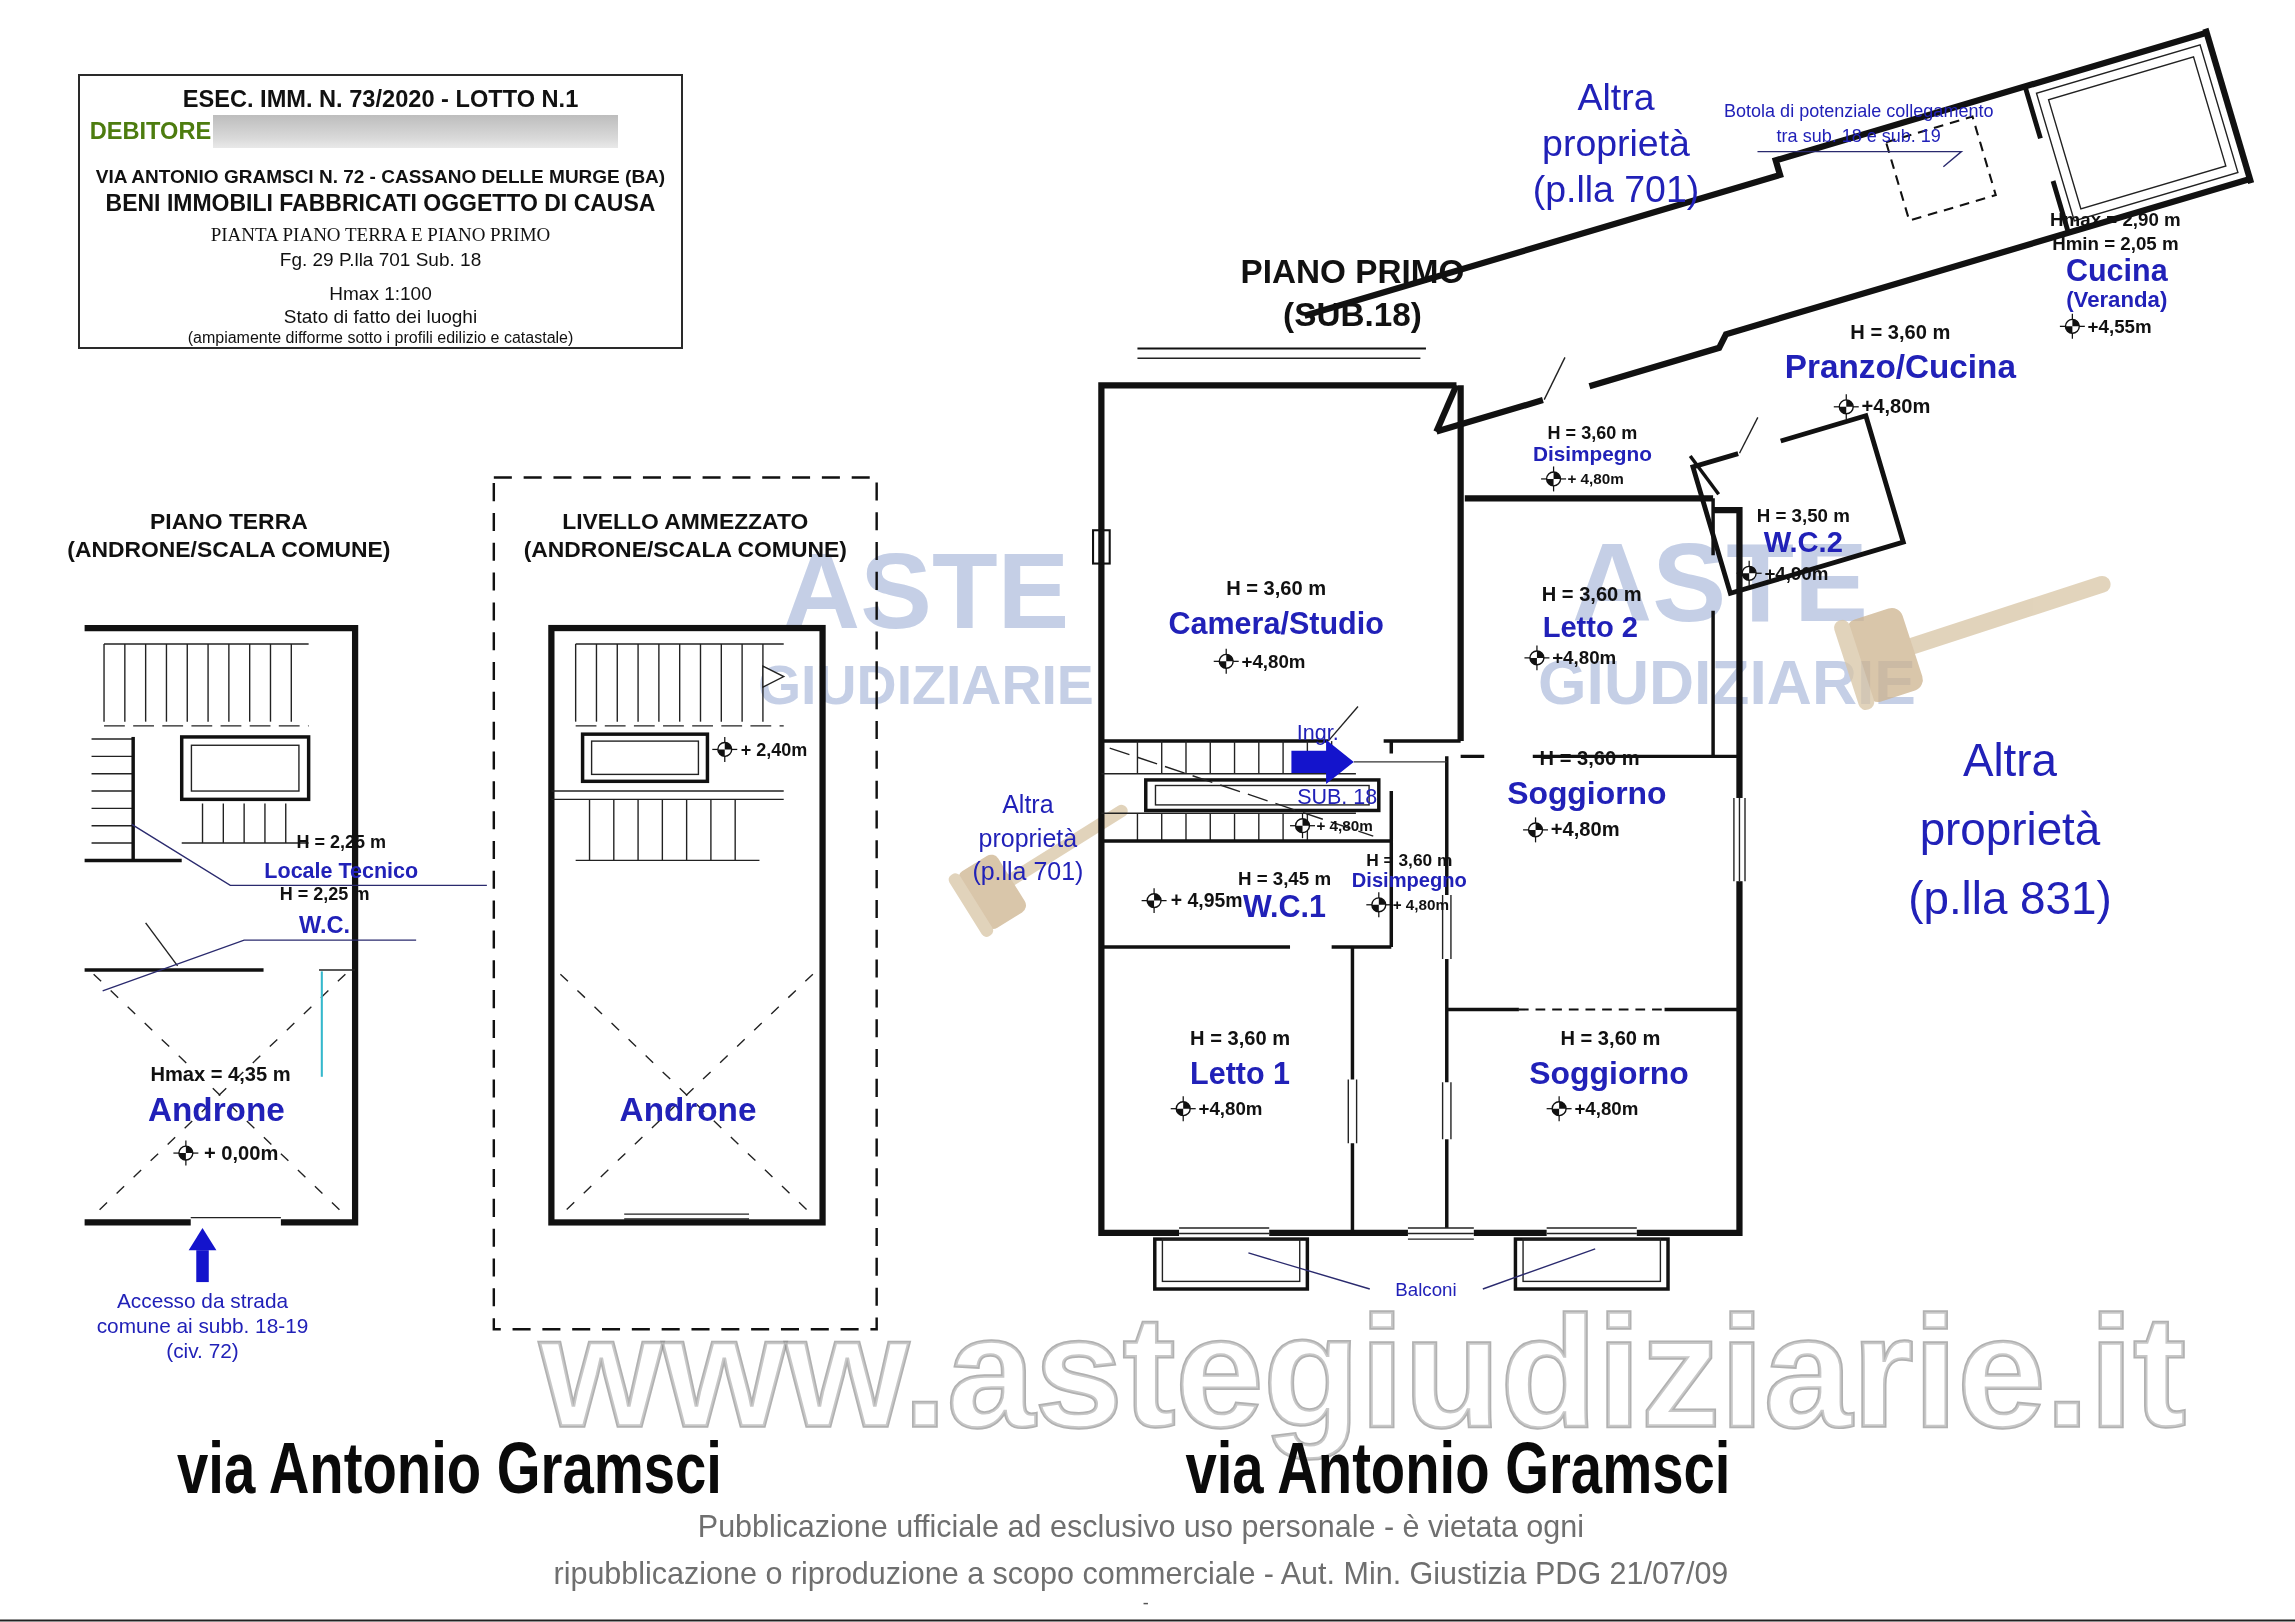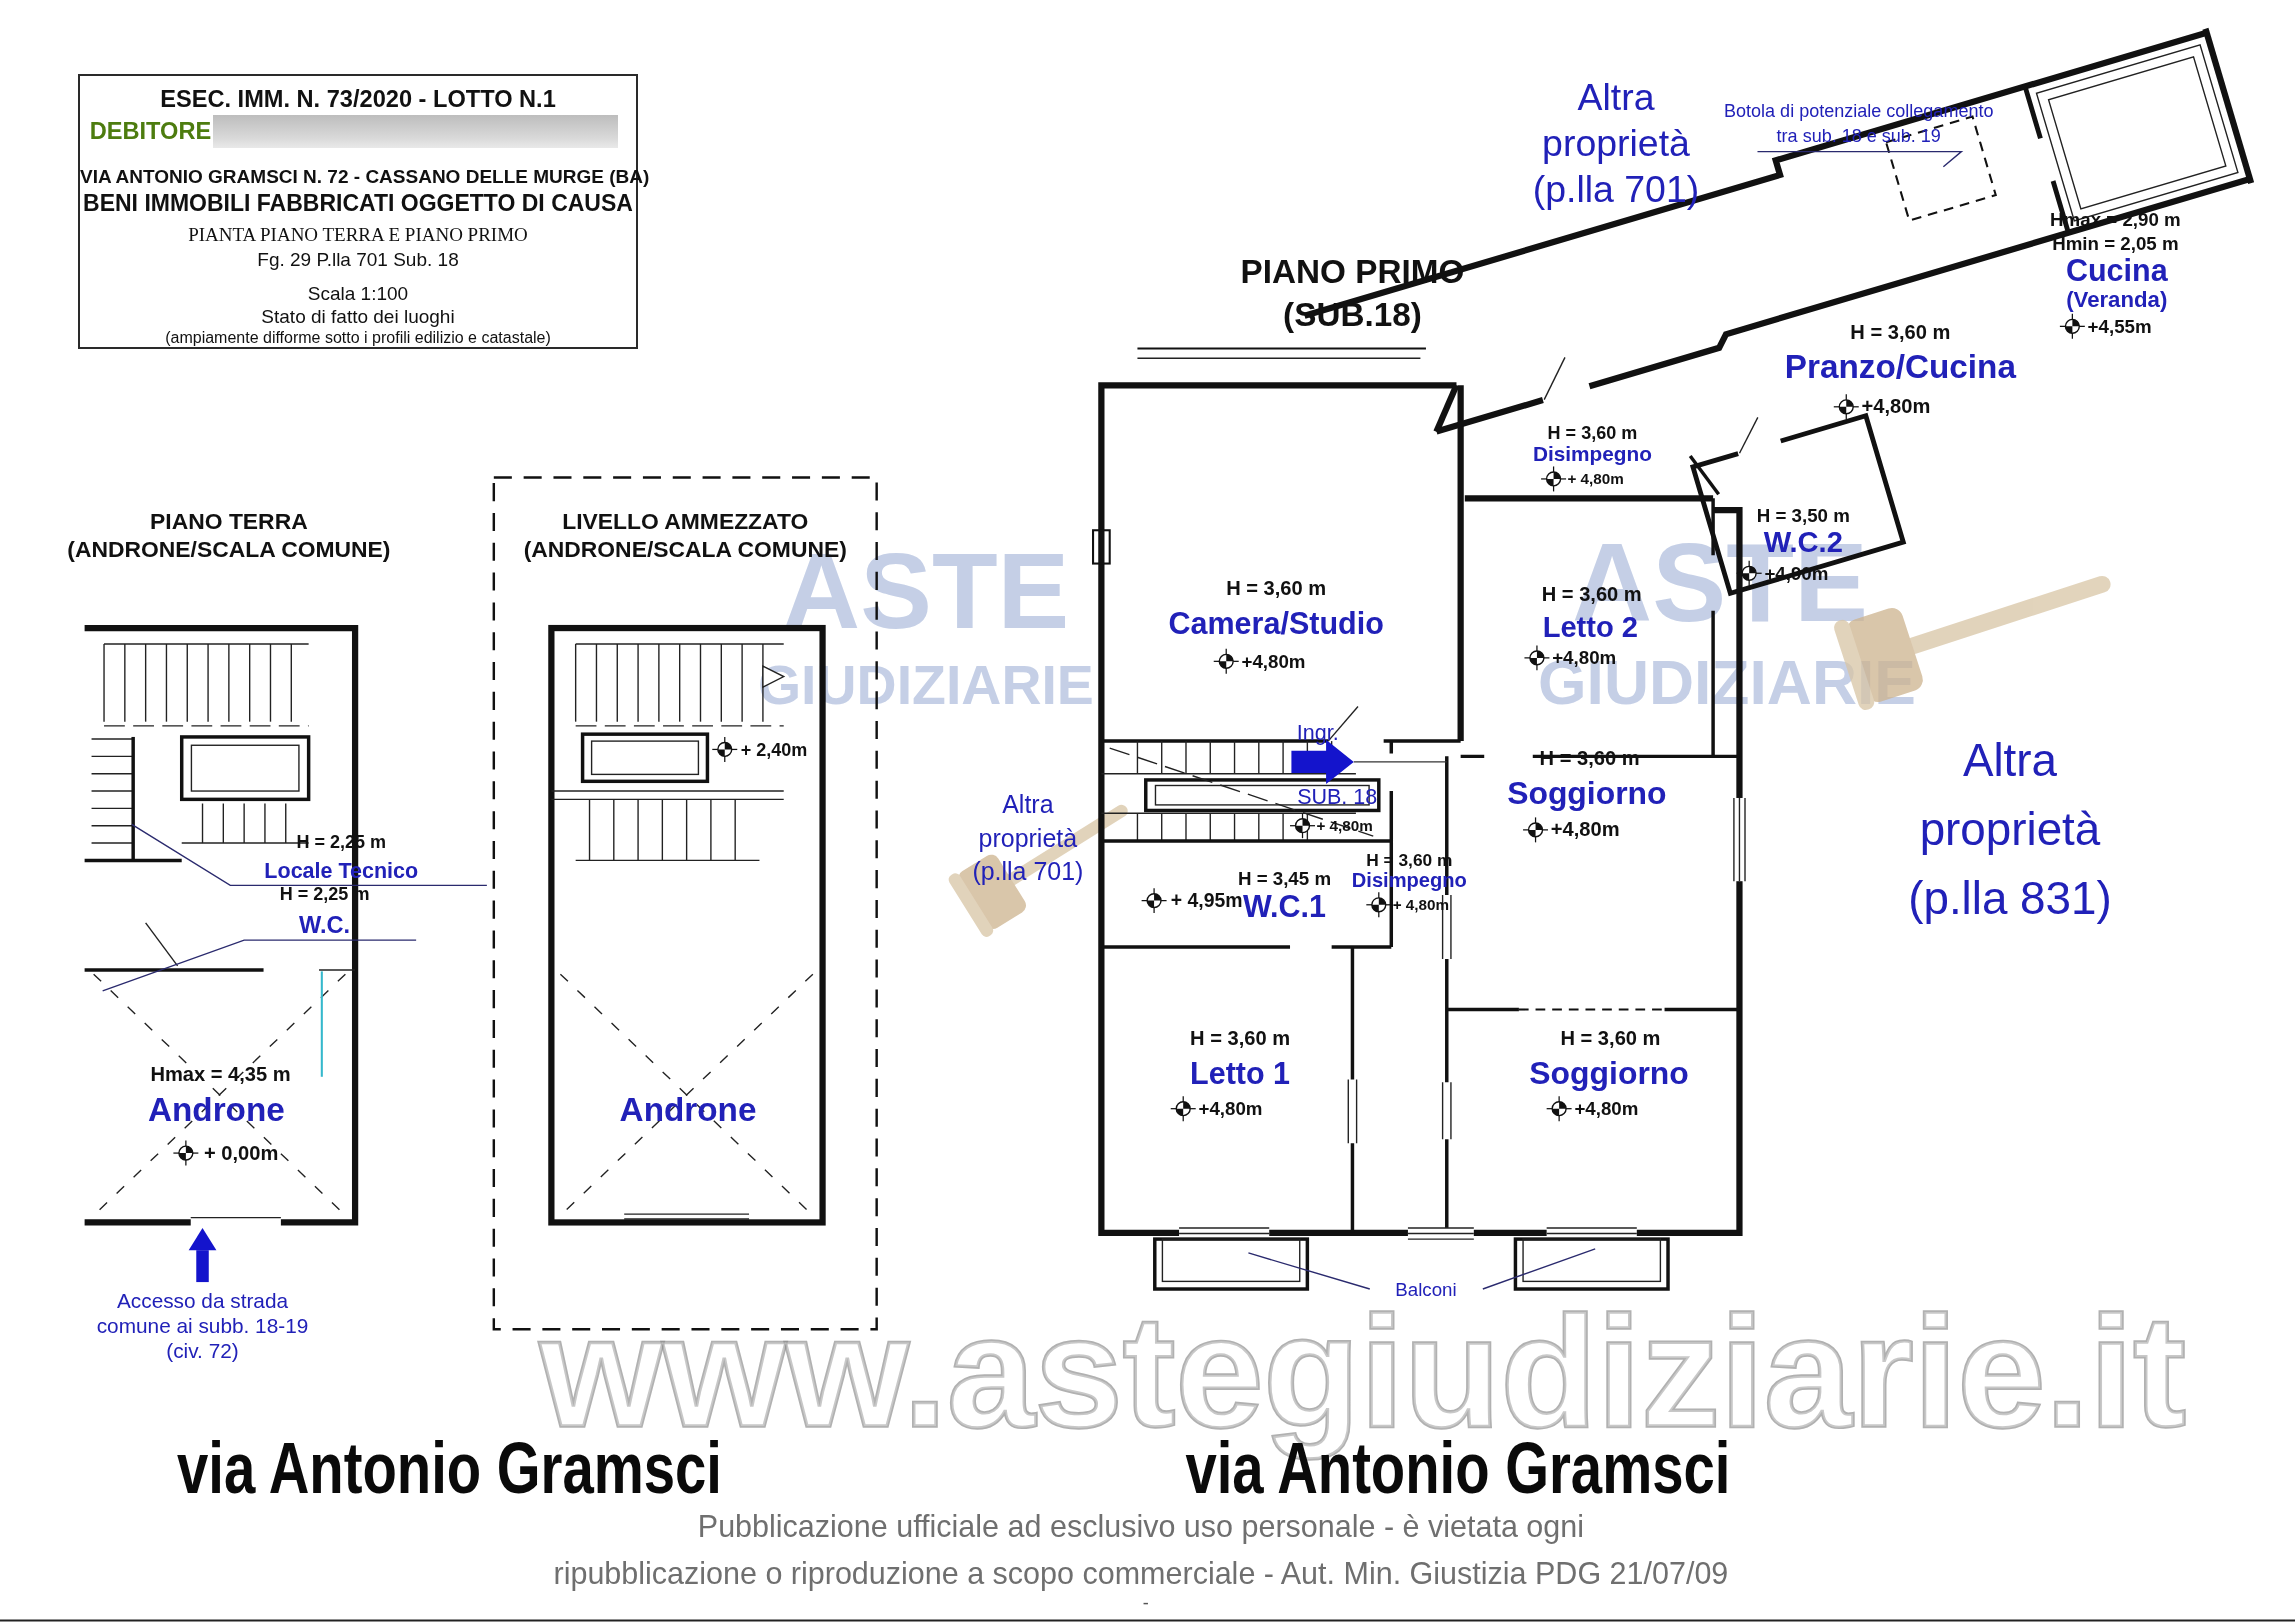--- a/index.html
+++ b/index.html
@@ -2,21 +2,21 @@
 <html style="font-size:11px"><head>
 <meta charset="utf-8">
 <style>
   html,body{margin:0;padding:0;background:#ffffff;}
   .page{position:relative;width:2295px;height:1623px;background:#ffffff;overflow:hidden;
         font-family:"Liberation Sans", sans-serif;}
   .page svg{position:absolute;left:0;top:0;}
   svg text{font-family:"Liberation Sans", sans-serif;}
   
   .tblock{position:absolute;left:78px;top:74px;width:556px;height:271px;
-          border:2.8px solid #2a2a2a;background:#fff;z-index:3;}
+          border:2.8px solid #2a2a2a;background:#fff;z-index:3;padding-left:45px;}
   .tblock .ln{position:absolute;left:0;right:0;text-align:center;color:#111;white-space:nowrap;}
   .tb1{top:9.7px;font-size:23.6px;font-weight:bold;}
   .tbdeb{position:absolute;left:9.7px;top:42px;font-size:23.6px;font-weight:bold;color:#4d7c0f;}
   .redact{position:absolute;left:133px;top:39px;width:405px;height:33px;
           background:linear-gradient(180deg,#bdbdbd 0%,#d9d9d9 70%,#e9e9e9 100%);}
   .tb3{top:90px;font-size:19px;font-weight:bold;}
   .tb4{top:114px;font-size:23px;font-weight:bold;}
   .tb5{top:148px;font-size:19px;font-family:Liberation Serif, serif;}
   .tb6{top:173px;font-size:19px;}
   .tb7{top:207px;font-size:19px;}
@@ -49,21 +49,21 @@
 <div class="page">
 
   <div class="tblock">
     <div class="ln tb1">ESEC. IMM. N. 73/2020 - LOTTO N.1</div>
     <div class="tbdeb">DEBITORE</div>
     <div class="redact"></div>
     <div class="ln tb3">VIA ANTONIO GRAMSCI N. 72 - CASSANO DELLE MURGE (BA)</div>
     <div class="ln tb4">BENI IMMOBILI FABBRICATI OGGETTO DI CAUSA</div>
     <div class="ln tb5">PIANTA PIANO TERRA E PIANO PRIMO</div>
     <div class="ln tb6">Fg. 29 P.lla 701 Sub. 18</div>
-    <div class="ln tb7">Scala 1:100</div>
+    <div class="ln tb7">Hmax 1:100</div>
     <div class="ln tb8">Stato di fatto dei luoghi</div>
     <div class="ln tb9">(ampiamente difforme sotto i profili edilizio e catastale)</div>
   </div>
 
   <svg width="2295" height="1623" viewBox="0 0 3309 2339">
     <defs>
       <g id="lvl">
         <line x1="-18" y1="0" x2="18" y2="0" stroke="#111" stroke-width="1.8"></line>
         <line x1="0" y1="-18" x2="0" y2="18" stroke="#111" stroke-width="1.8"></line>
         <circle r="10" fill="#fff" stroke="#111" stroke-width="2"></circle>

